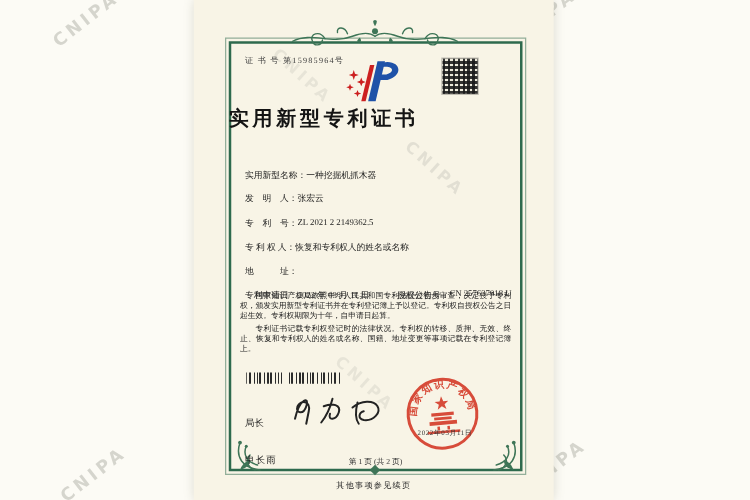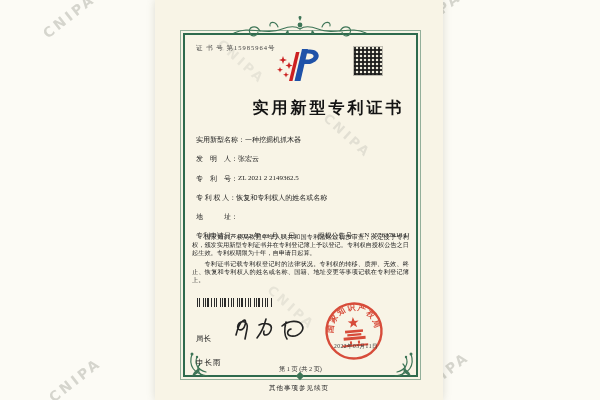--- a/index.html
+++ b/index.html
@@ -23,39 +23,39 @@
 
   .cert-no { position:absolute; left:196px; top:44px; font-size:6.5px; letter-spacing:1px; color:#3d3d3d; }
 
   .logo { position:absolute; left:275px; top:47px; }
   .qr { position:absolute; left:354px; top:47px; width:28px; height:28px; background:#efecdd;
         background-image:
           repeating-linear-gradient(0deg, rgba(25,25,25,.88) 0 2px, transparent 2px 4px),
           repeating-linear-gradient(90deg, rgba(25,25,25,.88) 0 2px, transparent 2px 4px);
         outline:1px solid rgba(25,25,25,.25); }
 
-  .title { position:absolute; left:183px; top:98px; width:235px; text-align:center;
-           font-size:16px; font-weight:bold; letter-spacing:3px; color:#141414;margin-left:28px; }
+  .title { position:absolute; left:183px; top:85px; width:235px; 
+           font-size:16px; font-weight:bold; letter-spacing:3px; color:#141414; }
 
   .fields { position:absolute; left:196px; top:135px; width:214px; font-size:7px; color:#1c1c1c; }
   .frow { display:flex; white-space:nowrap; margin-bottom:9.3px; }
   .frow .pair2 { margin-left:22px;text-align:center; }
 
   .paras { position:absolute; left:192px; top:233px; width:217px; font-size:6.2px;
            line-height:7.9px; text-align:justify; color:#232323; }
   .paras p { text-indent:2em; margin-bottom:3px; }
 
   .barcode { position:absolute; left:197px; top:298px; width:76px; height:9px;
              background:repeating-linear-gradient(90deg,
                #2b2b2b 0 1px, transparent 1px 2px,
                #2b2b2b 2px 3.5px, transparent 3.5px 6px,
                #2b2b2b 6px 6.7px, transparent 6.7px 8.5px); }
 
   .signoff { position:absolute; left:196px; top:334px; font-size:7.5px; color:#1c1c1c; }
-  .signoff .row2 { margin-top:14px; letter-spacing:1px; }
+  .signoff .row2 { margin-top:19px; letter-spacing:1px; }
   .signature { position:absolute; left:228px; top:311px; }
 
   .seal { position:absolute; left:324px; top:301px; opacity:.9; transform:rotate(-5deg); }
   .seal-date { position:absolute; left:320px; top:343px; width:72px; text-align:center;
                font-size:5.5px; color:#333; letter-spacing:.5px; }
 
   .page-note { position:absolute; left:183px; top:365px; width:235px; text-align:center;
                font-size:6.2px; color:#333; }
   .footer-note { position:absolute; left:155px; top:384px; width:288px; text-align:center;
                  font-size:6.5px; color:#272727; letter-spacing:1px; }

